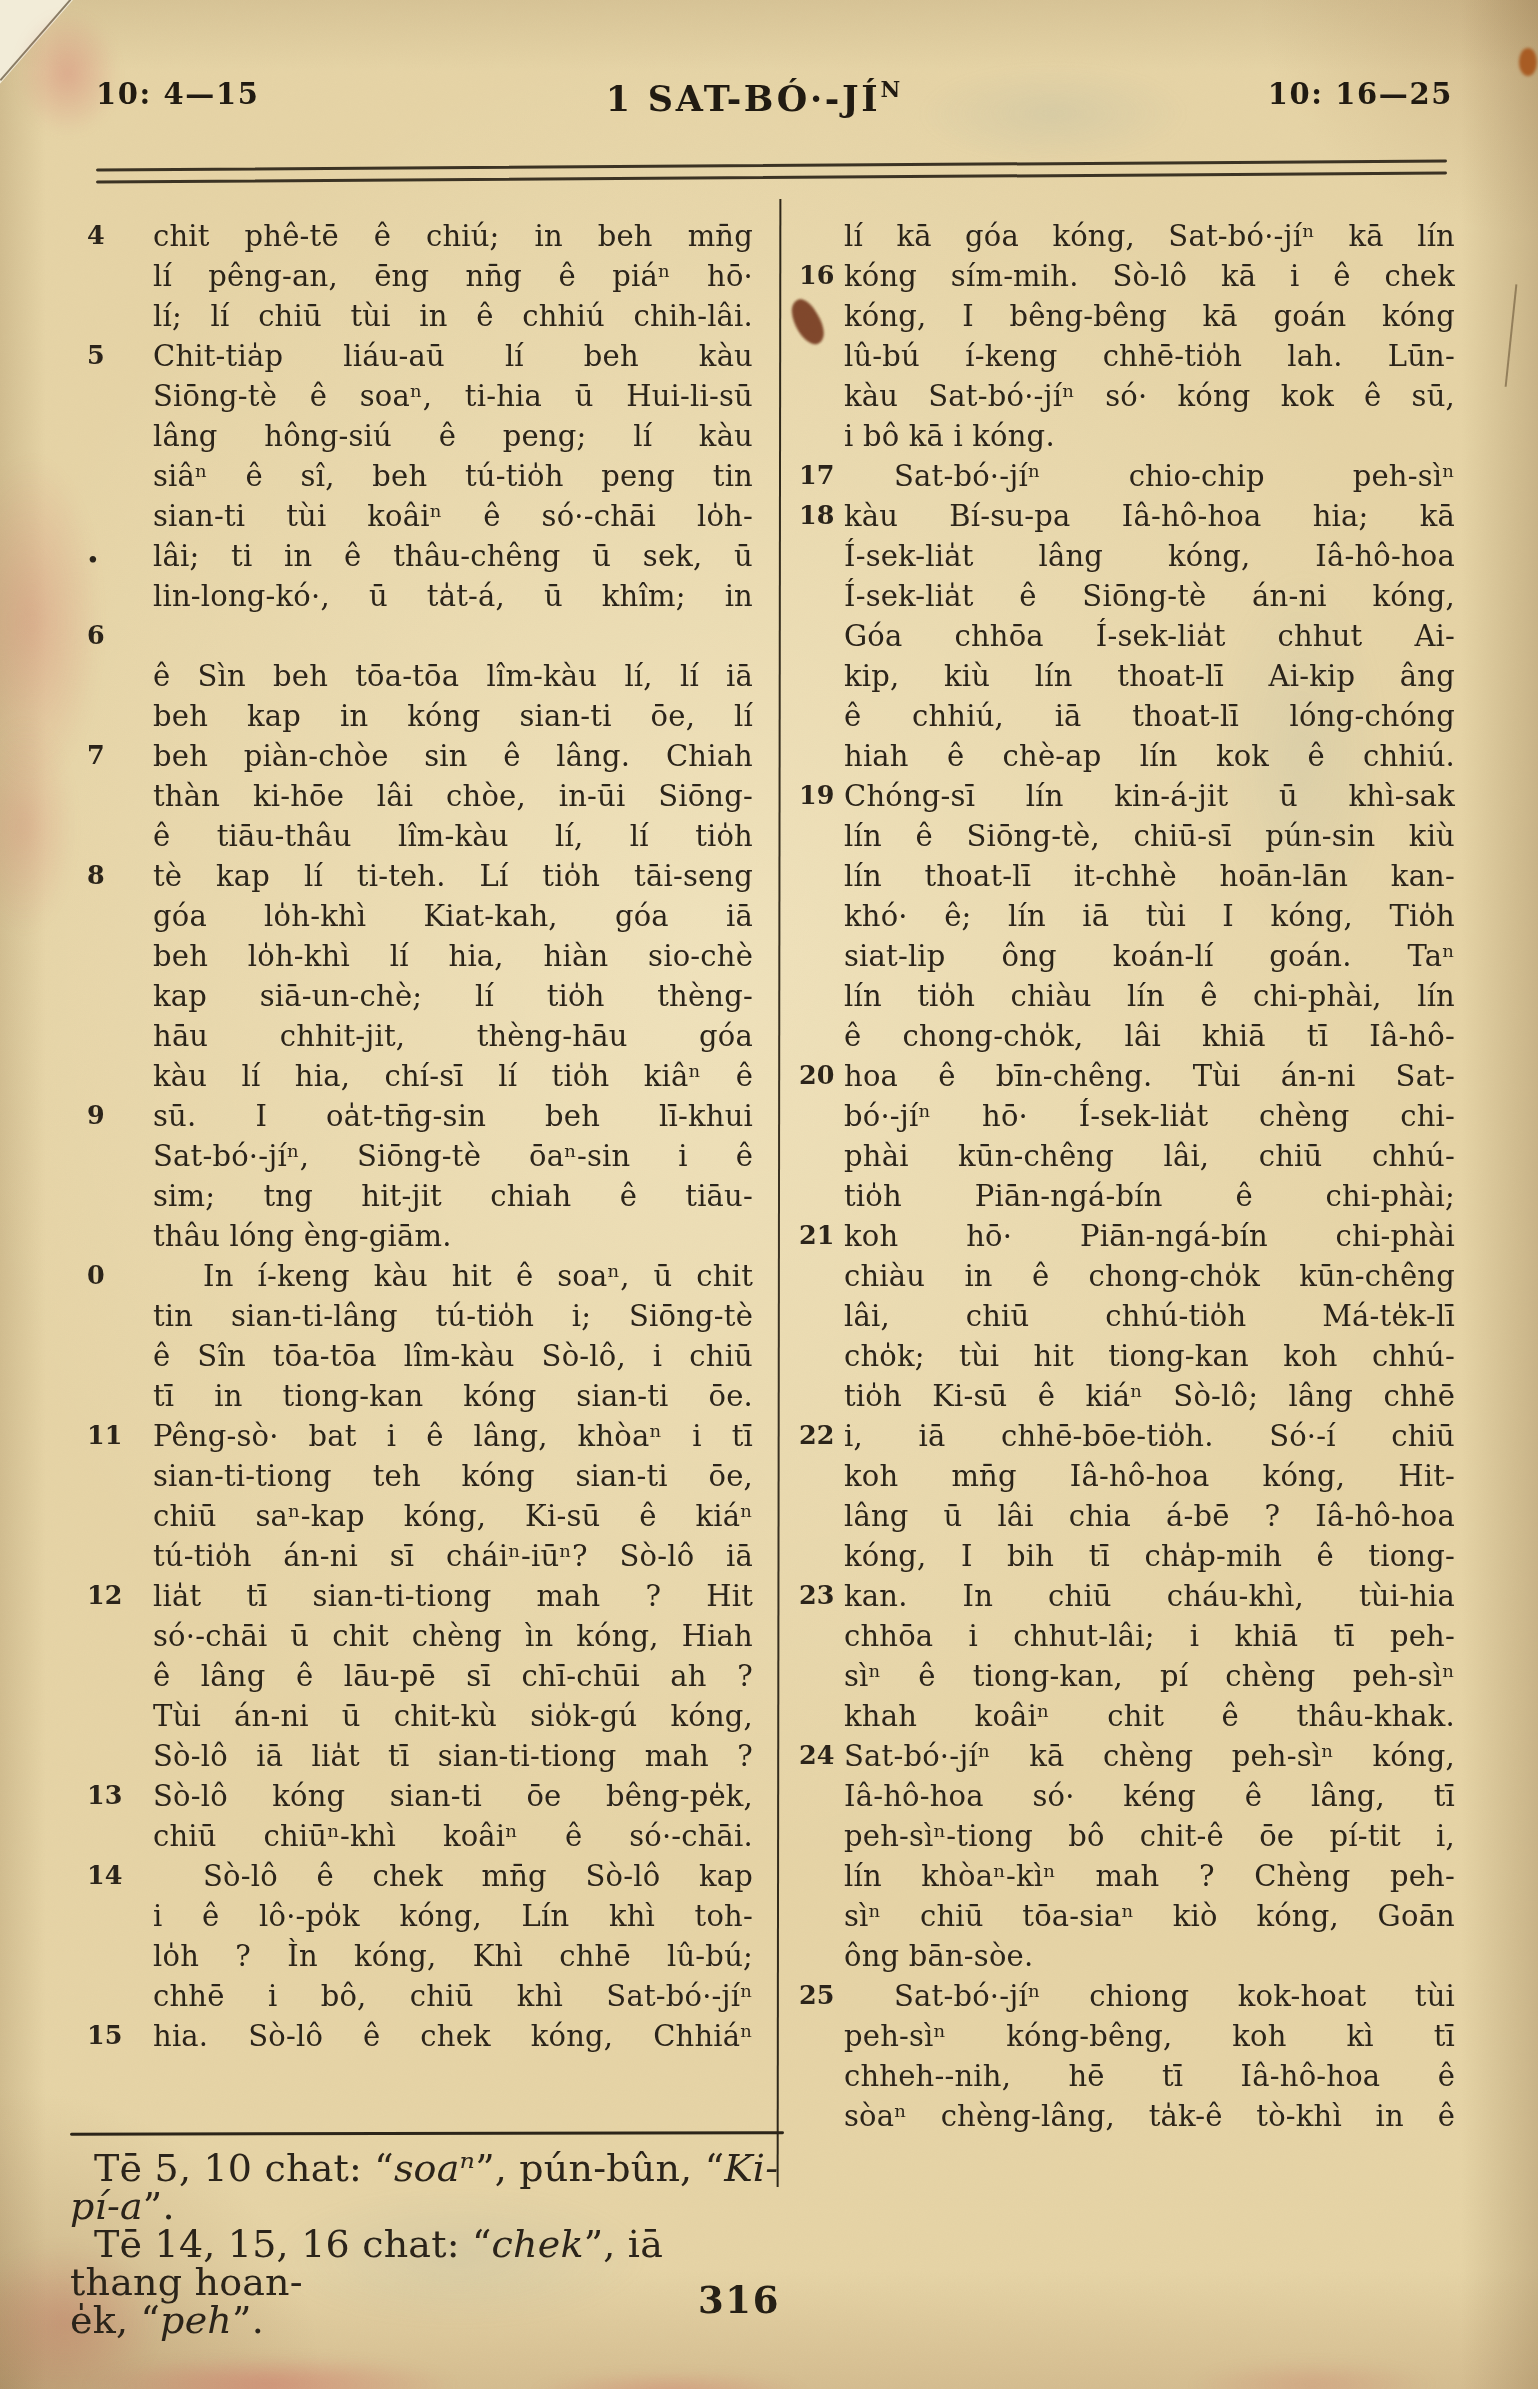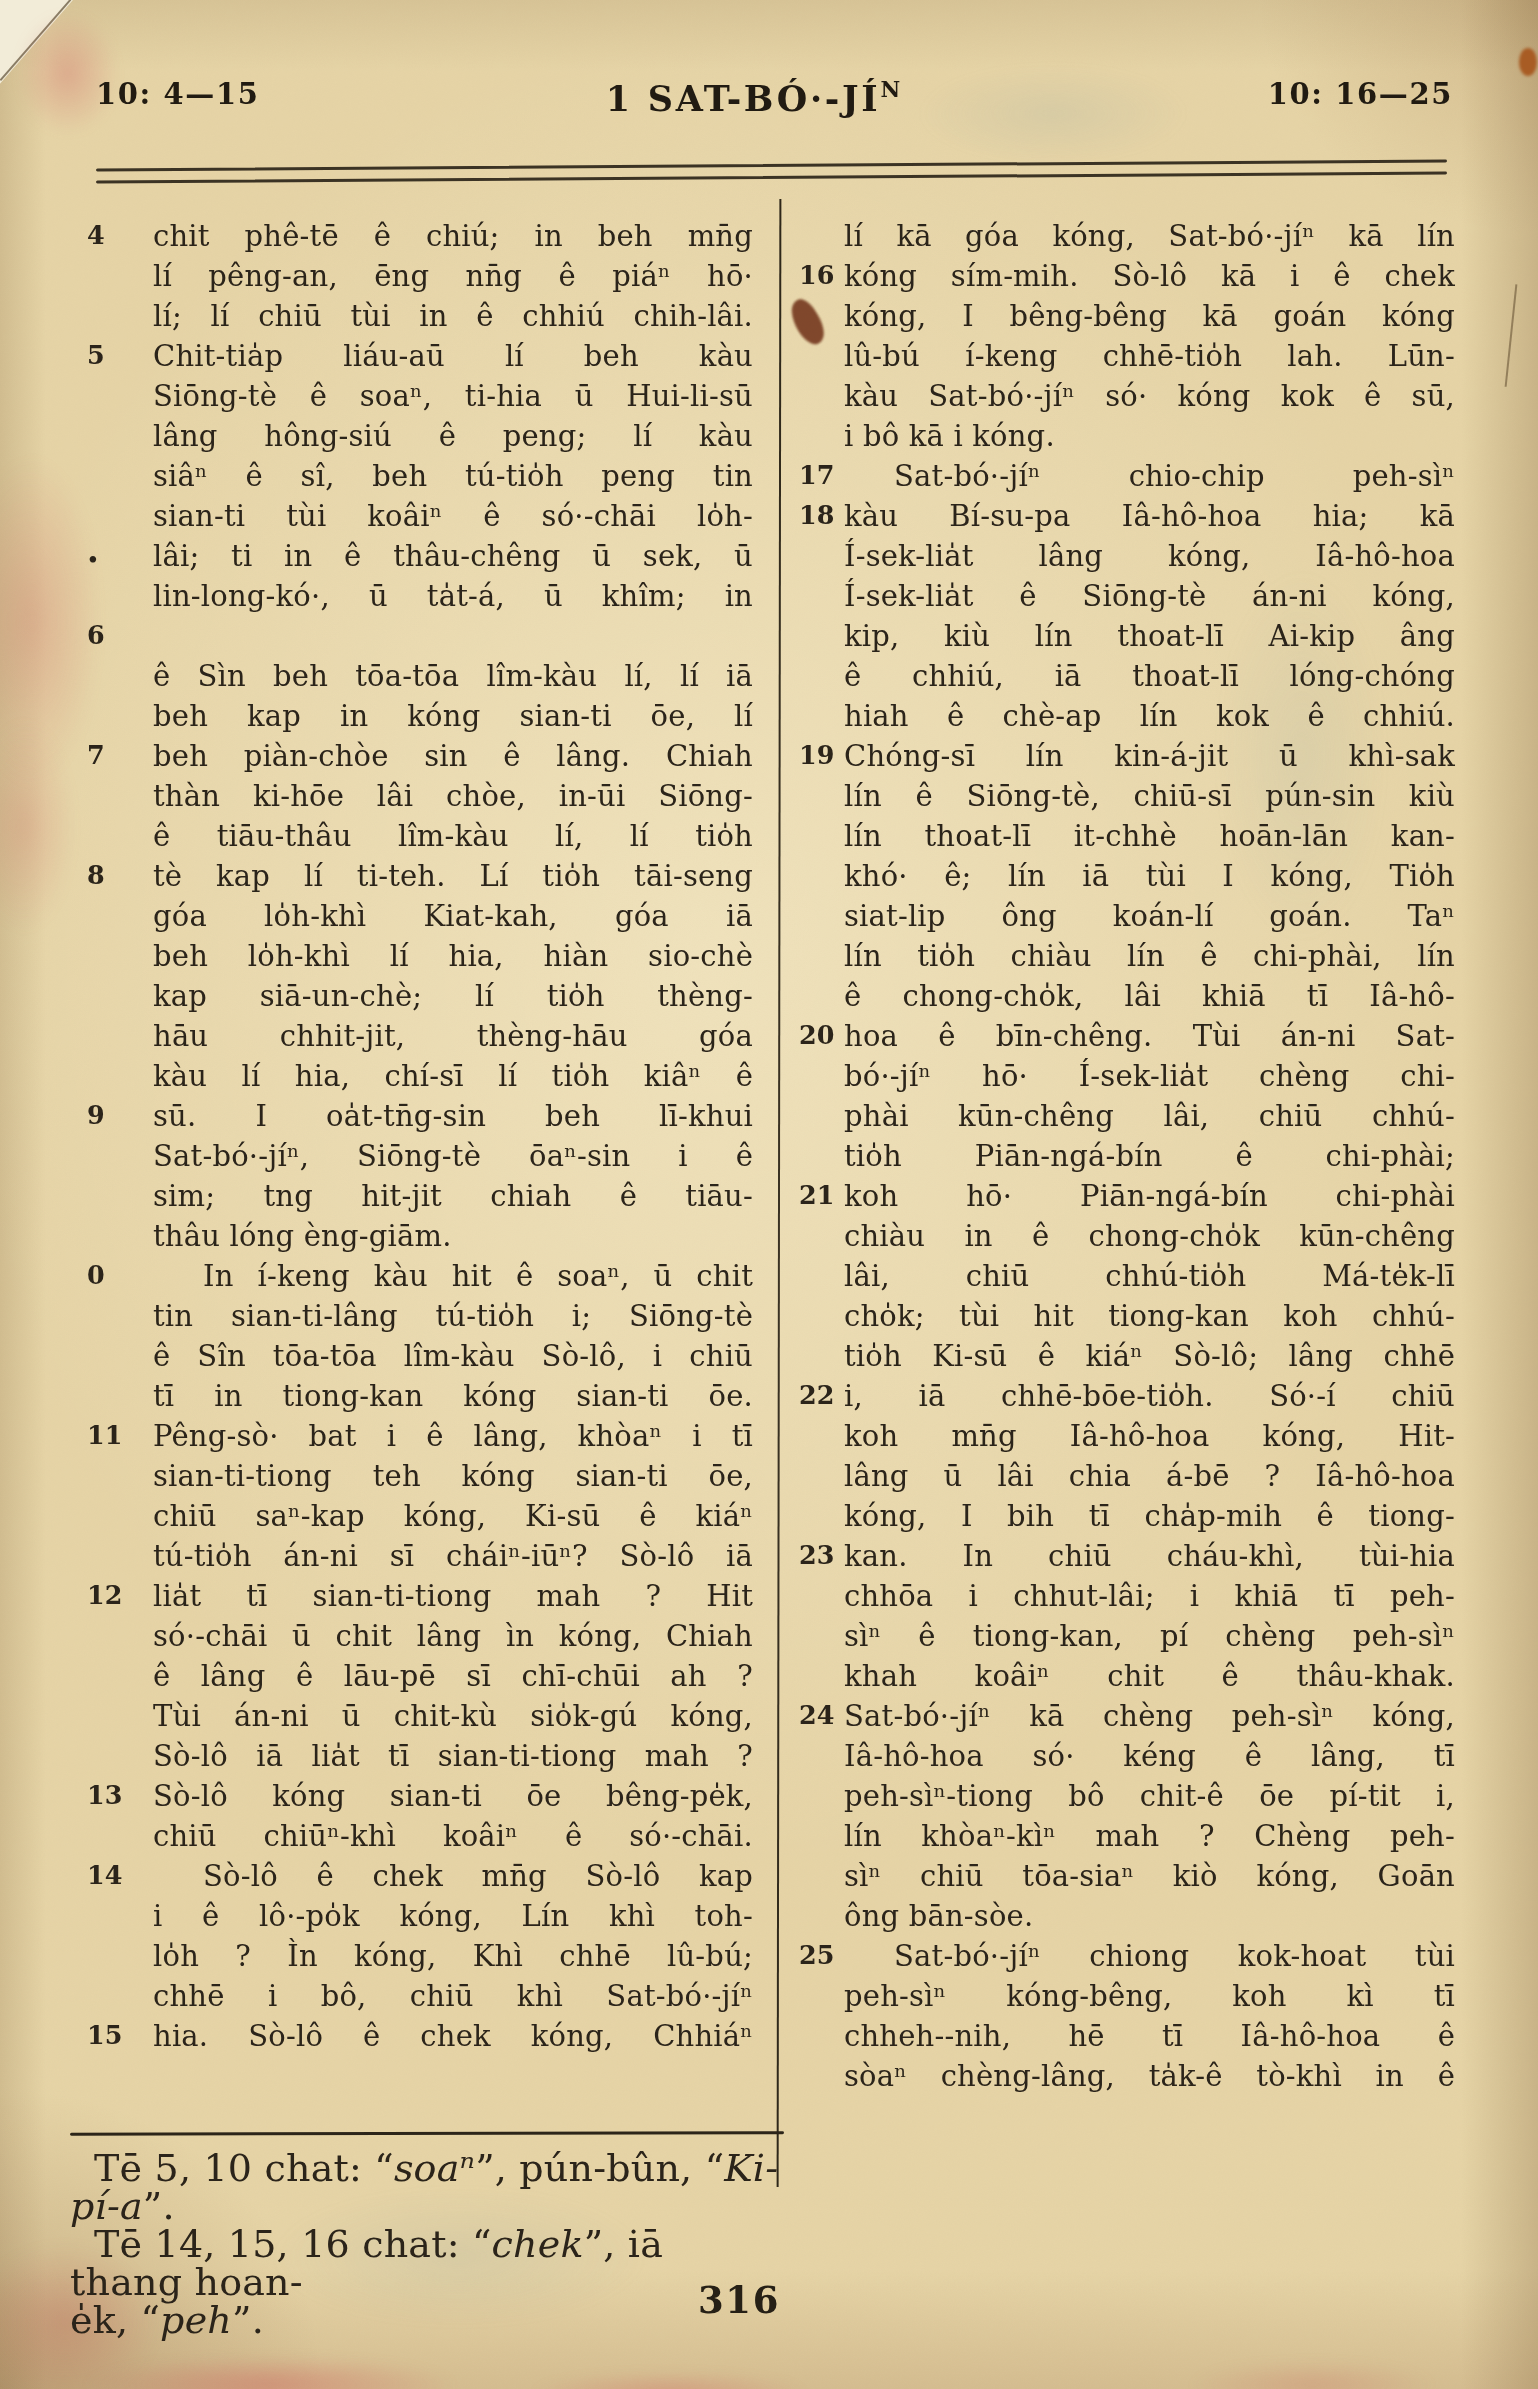--- a/index.html
+++ b/index.html
@@ -193,21 +193,21 @@
       <div class="line last"><span>thâu lóng èng-giām.</span></div>
       <div class="line ind"><span class="v">0</span><span>In í-keng kàu hit ê soaⁿ, ū chit</span></div>
       <div class="line"><span>tin sian-ti-lâng tú-tio̍h i; Siōng-tè</span></div>
       <div class="line"><span>ê Sîn tōa-tōa lîm-kàu Sò-lô, i chiū</span></div>
       <div class="line"><span>tī in tiong-kan kóng sian-ti ōe.</span></div>
       <div class="line"><span class="v">11</span><span>Pêng-sò· bat i ê lâng, khòaⁿ i tī</span></div>
       <div class="line"><span>sian-ti-tiong teh kóng sian-ti ōe,</span></div>
       <div class="line"><span>chiū saⁿ-kap kóng, Ki-sū ê kiáⁿ</span></div>
       <div class="line"><span>tú-tio̍h án-ni sī cháiⁿ-iūⁿ? Sò-lô iā</span></div>
       <div class="line"><span class="v">12</span><span>lia̍t tī sian-ti-tiong mah ?  Hit</span></div>
-      <div class="line"><span>só·-chāi ū chit lâng ìn kóng, Chiah</span></div>
+      <div class="line"><span>só·-chāi ū chit chèng ìn kóng, Hiah</span></div>
       <div class="line"><span>ê lâng ê lāu-pē sī chī-chūi ah ?</span></div>
       <div class="line"><span>Tùi án-ni ū chit-kù sio̍k-gú kóng,</span></div>
       <div class="line"><span>Sò-lô iā lia̍t tī sian-ti-tiong mah ?</span></div>
       <div class="line"><span class="v">13</span><span>Sò-lô kóng sian-ti ōe bêng-pe̍k,</span></div>
       <div class="line"><span>chiū chiūⁿ-khì koâiⁿ ê só·-chāi.</span></div>
       <div class="line ind"><span class="v">14</span><span>Sò-lô ê chek mn̄g Sò-lô kap</span></div>
       <div class="line"><span>i ê lô·-po̍k kóng, Lín khì toh-</span></div>
       <div class="line"><span>lo̍h ?  Ìn kóng, Khì chhē lû-bú;</span></div>
       <div class="line"><span>chhē i bô, chiū khì Sat-bó·-jíⁿ</span></div>
       <div class="line"><span class="v">15</span><span>hia.  Sò-lô ê chek kóng, Chhiáⁿ</span></div>
@@ -216,20 +216,21 @@
       <div class="line"><span>lí kā góa kóng, Sat-bó·-jíⁿ kā lín</span></div>
       <div class="line"><span class="v">16</span><span>kóng sím-mih.  Sò-lô kā i ê chek</span></div>
       <div class="line"><span>kóng, I bêng-bêng kā goán kóng</span></div>
       <div class="line"><span>lû-bú í-keng chhē-tio̍h lah.  Lūn-</span></div>
       <div class="line"><span>kàu Sat-bó·-jíⁿ só· kóng kok ê sū,</span></div>
       <div class="line last"><span>i bô kā i kóng.</span></div>
       <div class="line ind"><span class="v">17</span><span>Sat-bó·-jíⁿ chio-chip peh-sìⁿ</span></div>
       <div class="line"><span class="v">18</span><span>kàu Bí-su-pa Iâ-hô-hoa hia; kā</span></div>
       <div class="line"><span>Í-sek-lia̍t lâng kóng, Iâ-hô-hoa</span></div>
       <div class="line"><span>Í-sek-lia̍t ê Siōng-tè án-ni kóng,</span></div>
+      <div class="line"><span>Góa chhōa Í-sek-lia̍t chhut Ai-</span></div>
       <div class="line"><span>kip, kiù lín thoat-lī Ai-kip âng</span></div>
       <div class="line"><span>ê chhiú, iā thoat-lī lóng-chóng</span></div>
       <div class="line"><span>hiah ê chè-ap lín kok ê chhiú.</span></div>
       <div class="line"><span class="v">19</span><span>Chóng-sī lín kin-á-jit ū khì-sak</span></div>
       <div class="line"><span>lín ê Siōng-tè, chiū-sī pún-sin kiù</span></div>
       <div class="line"><span>lín thoat-lī it-chhè hoān-lān kan-</span></div>
       <div class="line"><span>khó· ê; lín iā tùi I kóng, Tio̍h</span></div>
       <div class="line"><span>siat-lip ông koán-lí goán.  Taⁿ</span></div>
       <div class="line"><span>lín tio̍h chiàu lín ê chi-phài, lín</span></div>
       <div class="line"><span>ê chong-cho̍k, lâi khiā tī Iâ-hô-</span></div>

